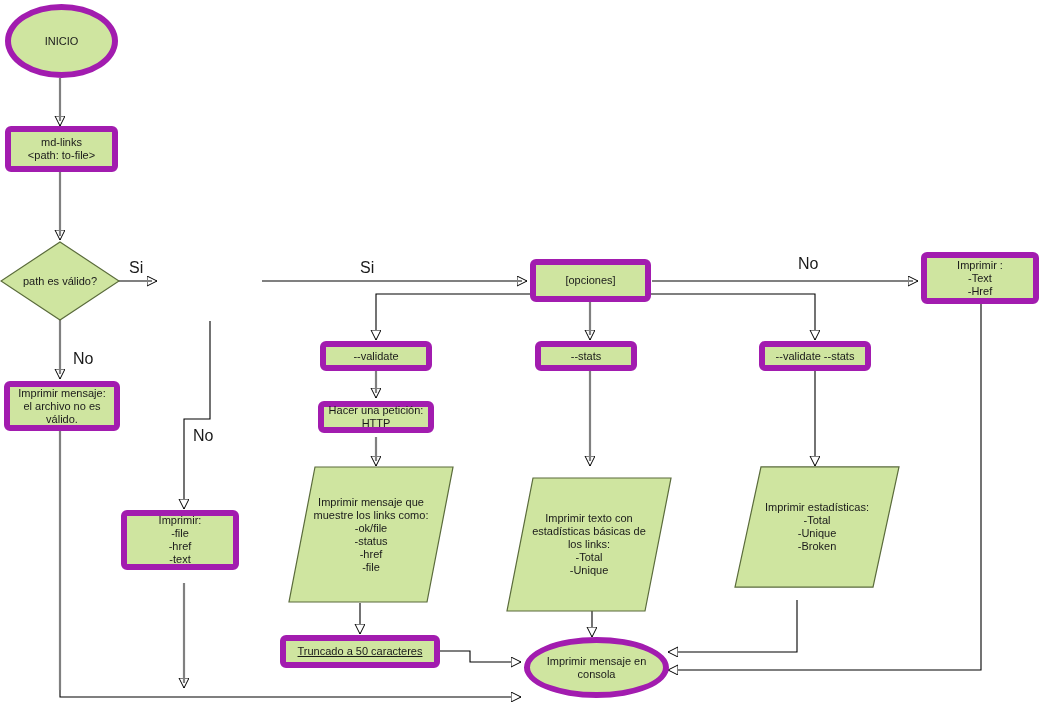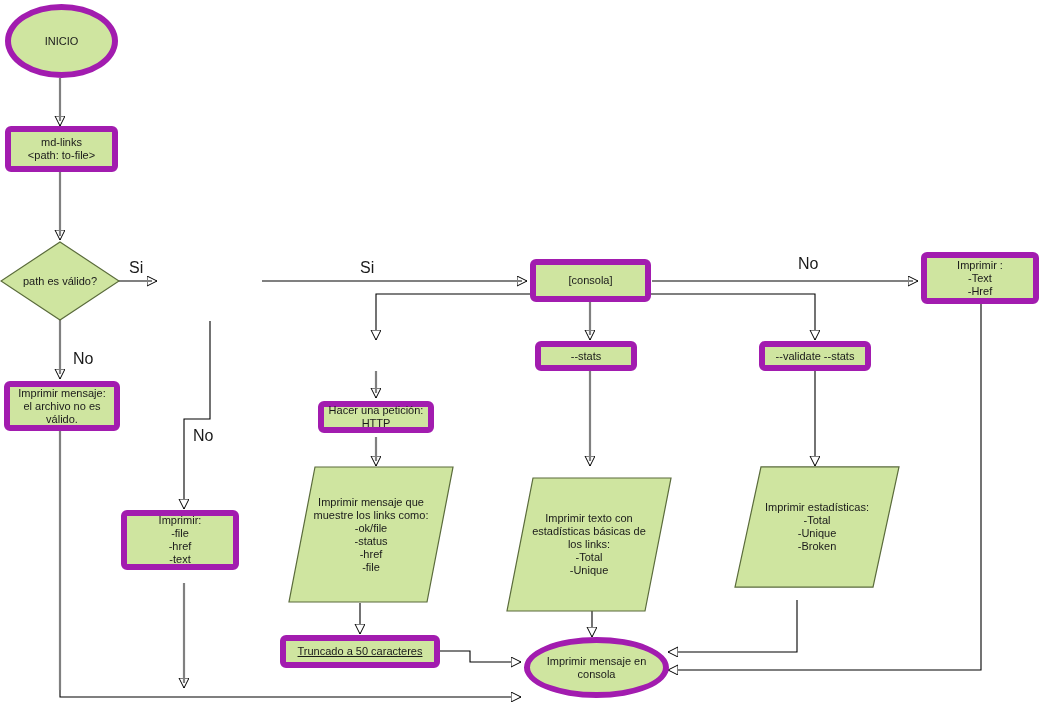--- a/index.html
+++ b/index.html
@@ -115,29 +115,32 @@
   </div>
 
   <div class="node rrect" style="left:121px;top:510px;width:118px;height:60px;">
     <span>Imprimir:
 -file
 -href
 -text</span>
   </div>
 
   <div class="node rrect" style="left:530px;top:259px;width:121px;height:43px;">
-    <span>[consola]</span>
+    <span>[opciones]</span>
   </div>
 
   <div class="node rrect" style="left:921px;top:252px;width:118px;height:52px;">
     <span>Imprimir :
 -Text
 -Href</span>
   </div>
 
+  <div class="node rrect" style="left:320px;top:341px;width:112px;height:30px;">
+    <span>--validate</span>
+  </div>
 
   <div class="node rrect" style="left:535px;top:341px;width:102px;height:30px;">
     <span>--stats</span>
   </div>
 
   <div class="node rrect" style="left:759px;top:341px;width:112px;height:30px;">
     <span>--validate --stats</span>
   </div>
 
   <div class="node rrect" style="left:318px;top:401px;width:116px;height:32px;">

